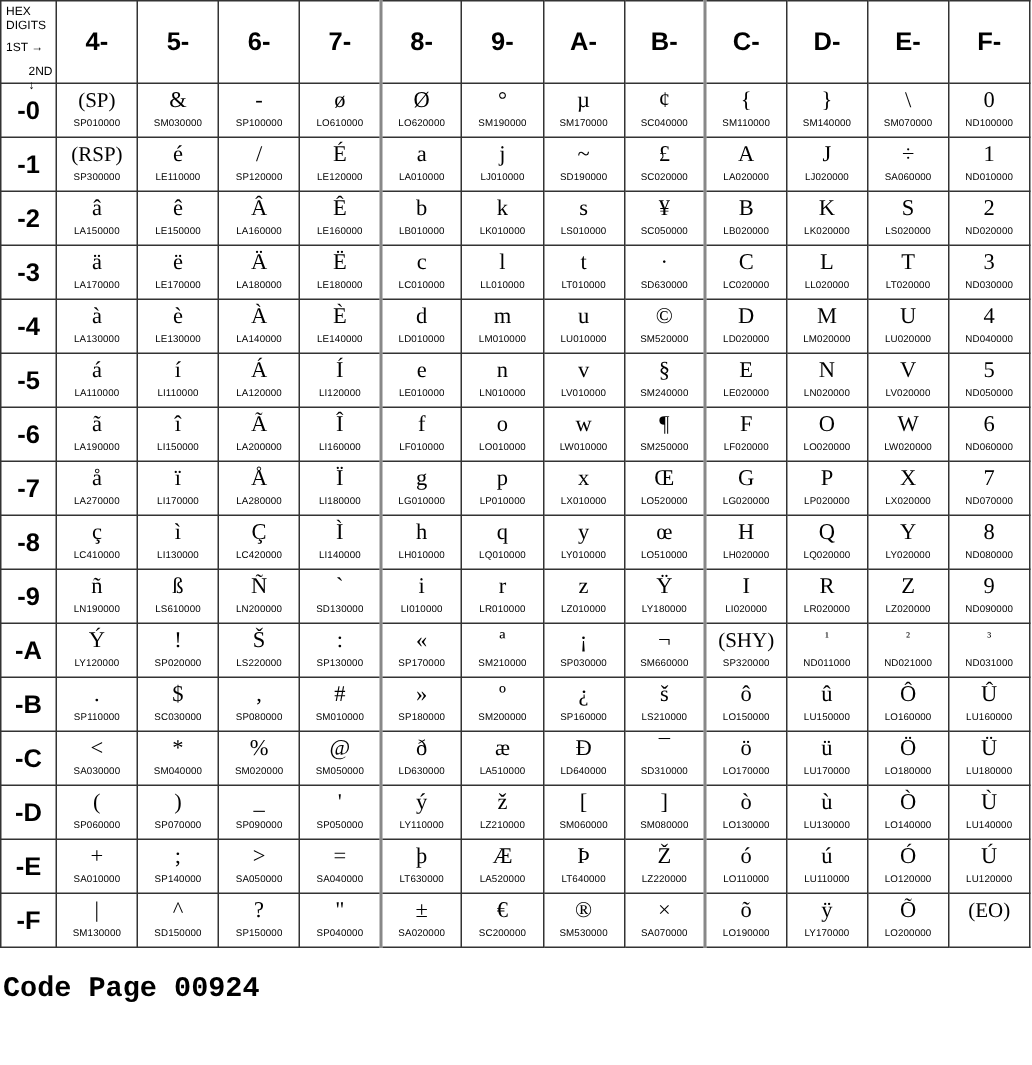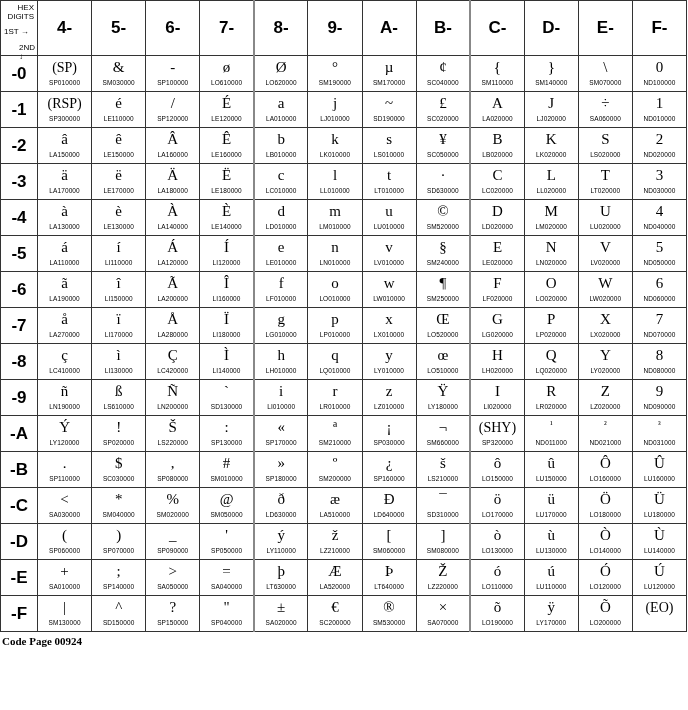--- a/index.html
+++ b/index.html
@@ -14,30 +14,30 @@
     padding:0; text-align:center; vertical-align:top;
     position:relative;
   }
   #grid tr.hdr td { height:54px; }
   #grid tr.row td { height:35px; }
   #grid col.c0 { width:37px; }
   #grid col.cn { width:54px; }
   
   #grid td.sep-left { border-left:2px solid #888; }
   .corner { font-size:8px; line-height:9px; text-align:left; padding:2px 0 0 3px; position:relative; height:52px; }
-  .corner .hex { text-align:right; display:block; padding-right:3px; }
+  .corner .hex { text-align:left; display:block; padding-right:3px; }
   .corner .first { position:absolute; top:26px; left:3px; }
   .corner .second { position:absolute; top:42px; left:3px;padding-left:15px; }
   .colhead { font-family:"Liberation Sans", sans-serif; font-weight:bold; font-size:17px; line-height:54px; }
   .rowhead { font-family:"Liberation Sans", sans-serif; font-weight:bold; font-size:17px; line-height:35px; }
   .glyph { font-family:"Liberation Serif", serif; font-size:15px; line-height:20px; height:21px; display:block; margin-top:1px; }
   .glyph.small { font-size:14px; line-height:22px; }
   .glyph.sup { font-size:9px; line-height:14px; }
   .gid { font-family:"Liberation Sans", sans-serif; font-size:6.5px; line-height:10px; display:block; letter-spacing:0.1px; }
-  #footer { position:absolute; left:2px; top:635px; font-family:Liberation Serif, serif; font-weight:bold; font-size:11px; }
+  #footer { position:absolute; left:2px; top:648px; font-family:Liberation Mono, monospace; font-weight:bold; font-size:19px; }
 </style>
 </head>
 <body>
 
 <table id="grid">
   <colgroup>
     <col class="c0">
     <col class="cn">
       <col class="cn">
       <col class="cn">

